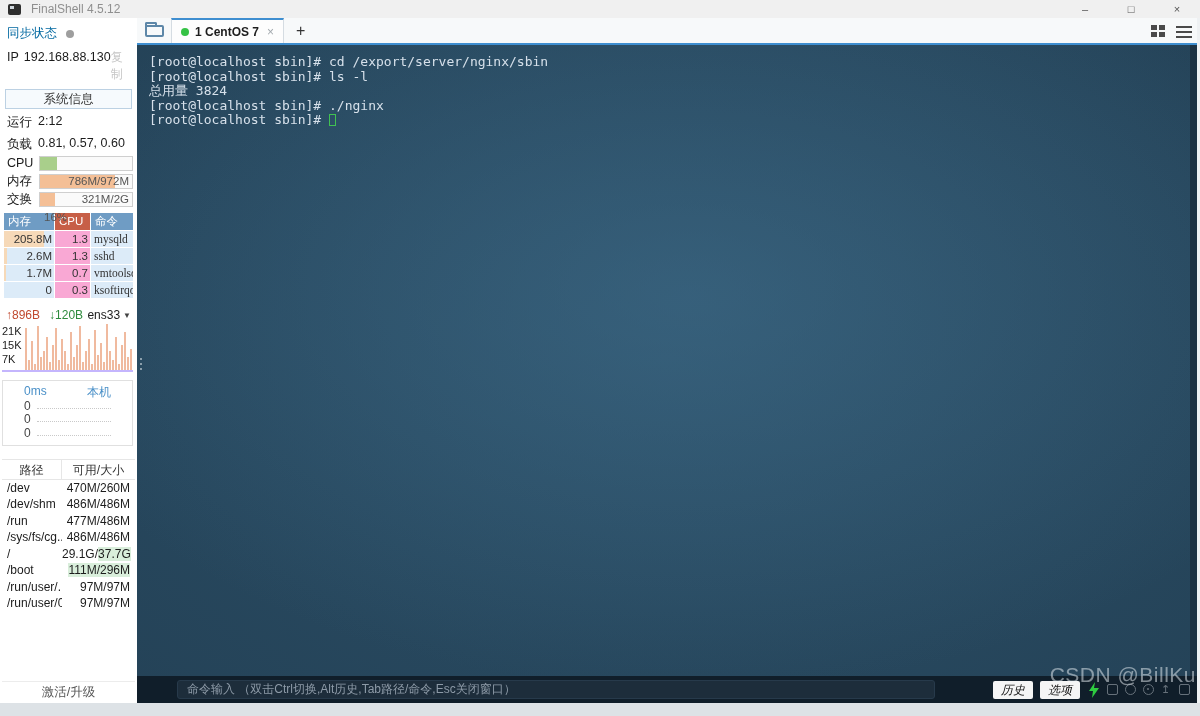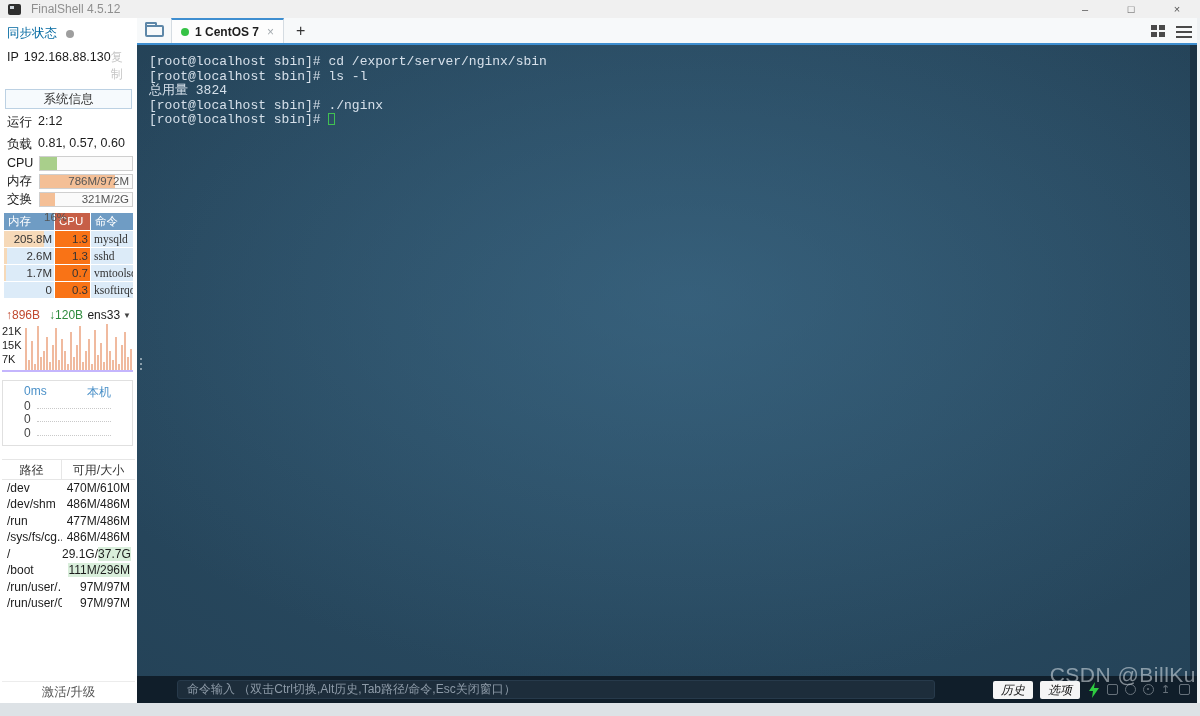--- a/index.html
+++ b/index.html
@@ -36,21 +36,21 @@
   .meter-pct { position:absolute; left:4px; top:18px; line-height:13px;text-align:center; }
   .meter-detail { position:absolute; right:3px; top:0; line-height:13px; }
 
   .ptable { margin:6px 4px 0; font-size:11.5px; background:#fff; }
   .pt-head { display:flex; color:#fff; height:17px; line-height:17px; gap:1px; }
   .pt-c1 { width:50px; flex:none; } .pt-c2 { width:35px; flex:none; } .pt-c3 { flex:1; min-width:0;font-family:Liberation Serif, serif; }
   .pt-head .pt-c1, .pt-head .pt-c3 { background:#6f9cc4; padding-left:4px; }
   .pt-head .pt-c2 { background:#c75f47; padding-left:4px; }
   .pt-row { display:flex; height:16px; line-height:16px; gap:1px; margin-top:1px; color:#333; }
   .pt-row .pt-c1 { background:#dcebf8; text-align:right; padding-right:2px; }
-  .pt-row .pt-c2 { background:#f97316; text-align:right; padding-right:2px; }
+  .pt-row .pt-c2 { background:#f9a8d4; text-align:right; padding-right:2px; }
   .pt-row .pt-c3 { background:#dcebf8; padding-left:3px; white-space:nowrap; overflow:hidden; }
 
   .net-head { margin:10px 6px 0; display:flex; align-items:center; font-size:12px; }
   .net-up { color:#c0492f; } .net-down { color:#2e8b3d; margin-left:9px; }
   .net-arrow { font-weight:bold; }
   .net-iface { margin-left:auto; color:#1c1c1c; display:flex; align-items:center; gap:3px; }
   .caret { font-size:8px; color:#444; }
   .net-chart { margin:2px 4px 0 2px; display:flex; height:48px; border-bottom:2px solid #c4b5fd; }
   .net-labels { width:23px; flex:none; font-size:11px; color:#222; line-height:14px; }
   .net-bars { flex:1; display:flex; align-items:flex-end; gap:1px; padding-bottom:0; }
@@ -91,21 +91,21 @@
   .burger-icon { width:16px; display:flex; flex-direction:column; gap:3px; }
   .burger-icon span { height:2px; background:#4a4a4a; }
 
   
   .terminal { flex:1; position:relative; min-height:0;
     background:
       radial-gradient(ellipse 980px 560px at 52% 40%, rgba(64,110,140,0.55), rgba(0,0,0,0) 70%),
       radial-gradient(ellipse 1400px 900px at 50% 50%, #2c5068 0%, #244257 55%, #1b3244 85%, #162a3a 100%);
   }
   .term-text { position:absolute; top:10px; left:12px; font-family:"DejaVu Sans Mono",monospace; font-size:13px; line-height:14.5px; color:#d6e0ea; }
-  .term-line { white-space:pre;font-family:Liberation Mono, monospace; }
+  .term-line { white-space:pre; }
   .seg-green { color:#3fbf4f; }
   .seg-cursor { display:inline-block; width:7px; height:12px; border:1px solid #41c152; vertical-align:-2px; }
   .tscroll { position:absolute; right:0; top:0; bottom:0; width:10px; background:#1d3243; }
   .splitter { position:absolute; left:1px; top:313px; width:6px; display:flex; flex-direction:column; gap:3px; align-items:center; }
   .splitter span { width:2px; height:2px; border-radius:50%; background:#aebcc6; }
 
   
   .cmdbar { height:27px; background:#101e2a; display:flex; align-items:center; padding:0 10px; position:relative; flex:none; }
   .cmd-input { width:758px; margin-left:30px; height:19px; background:#1d2d3b; border:1px solid #273a4b; border-radius:3px; color:#8d9aa7; font-size:12px; display:flex; align-items:center; padding:0 9px; white-space:nowrap; overflow:hidden; }
   .cmd-btn { background:#f5f5f5; color:#151515; font-size:12px; padding:2px 8px; border-radius:2px; margin-left:7px; line-height:14px;font-style:italic; }
@@ -289,21 +289,21 @@
       </div>
 
       <div class="dtable">
         <div class="dt-head">
           <div class="dt-h1">路径</div>
           <div class="dt-h2">可用/大小</div>
         </div>
         <div id="disk-rows">
             <div class="dt-row">
               <div class="dt-path">/dev</div>
-              <div class="dt-val">470M/610M</div>
+              <div class="dt-val">470M/260M</div>
             </div>
             <div class="dt-row">
               <div class="dt-path">/dev/shm</div>
               <div class="dt-val">486M/486M</div>
             </div>
             <div class="dt-row">
               <div class="dt-path">/run</div>
               <div class="dt-val">477M/486M</div>
             </div>
             <div class="dt-row">

